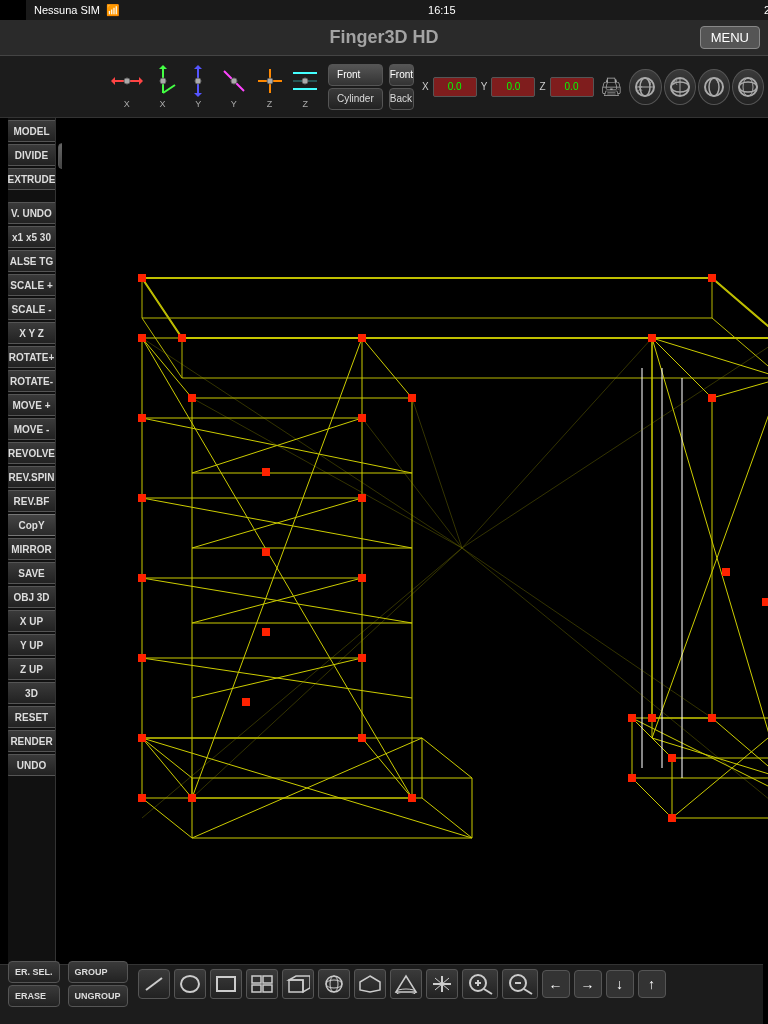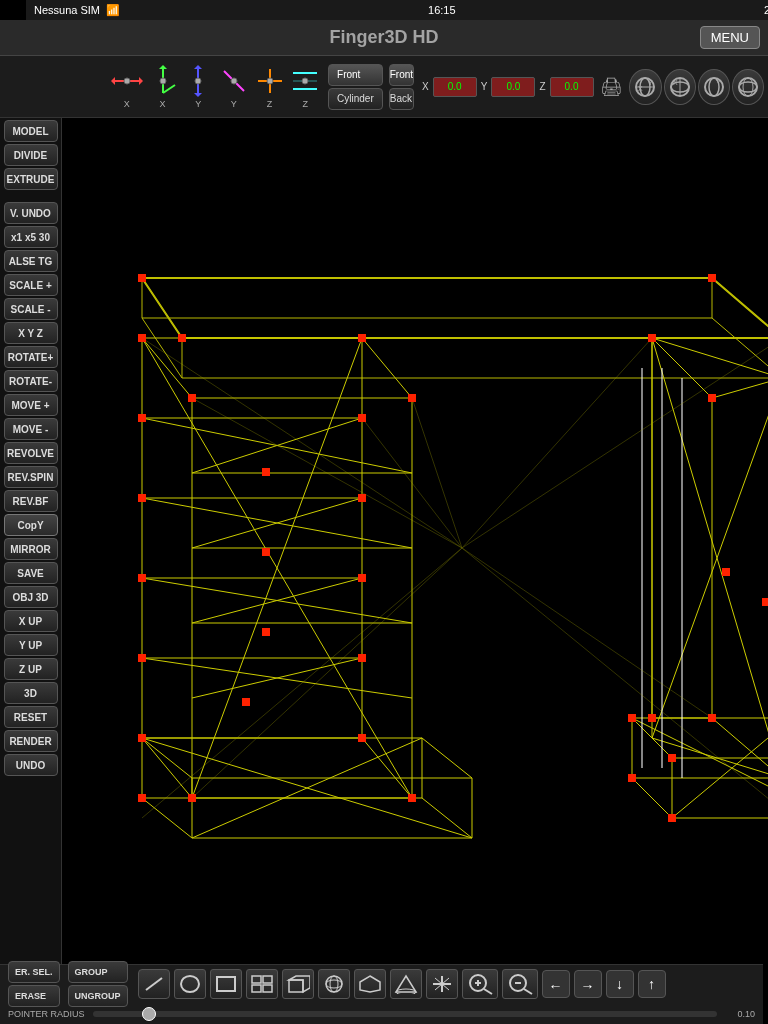--- a/index.html
+++ b/index.html
@@ -66,23 +66,23 @@
       display: flex;
       align-items: center;
       padding: 2px 4px;
       gap: 2px;
       border-bottom: 1px solid #333;
     }
 
     
     #left-sidebar {
       position: absolute;
-      left: 0;
+      left: 8px;
       top: 118px;
-      width: 62px;
+      width: 48px;
       bottom: 60px;
       background: #111;
       display: flex;
       flex-direction: column;
       align-items: center;
       padding: 2px;
       gap: 2px;
       overflow: hidden;
       border-right: 1px solid #333;
     }
@@ -848,20 +848,13 @@
         <line x1="18" y1="17" x2="26" y2="22" stroke="#ccc" stroke-width="2"></line>
         <line x1="9" y1="11" x2="15" y2="11" stroke="#ccc" stroke-width="2"></line>
       </svg>
     </div>
     <div class="nav-arrow">←</div>
     <div class="nav-arrow">→</div>
     <div class="nav-arrow">↓</div>
     <div class="nav-arrow">↑</div>
   </div>
 
-  <div id="bottom-slider-row">
-    <span class="slider-label">POINTER RADIUS</span>
-    <div id="pointer-slider">
-      <div class="slider-thumb"></div>
-    </div>
-    <span class="slider-val">0.10</span>
-  </div>
 </div>
 
 </body></html>

